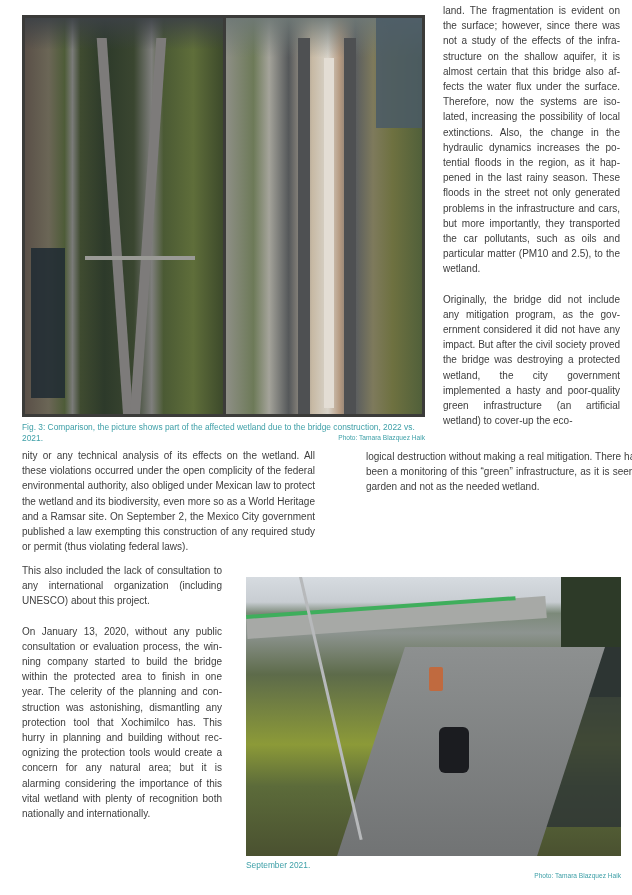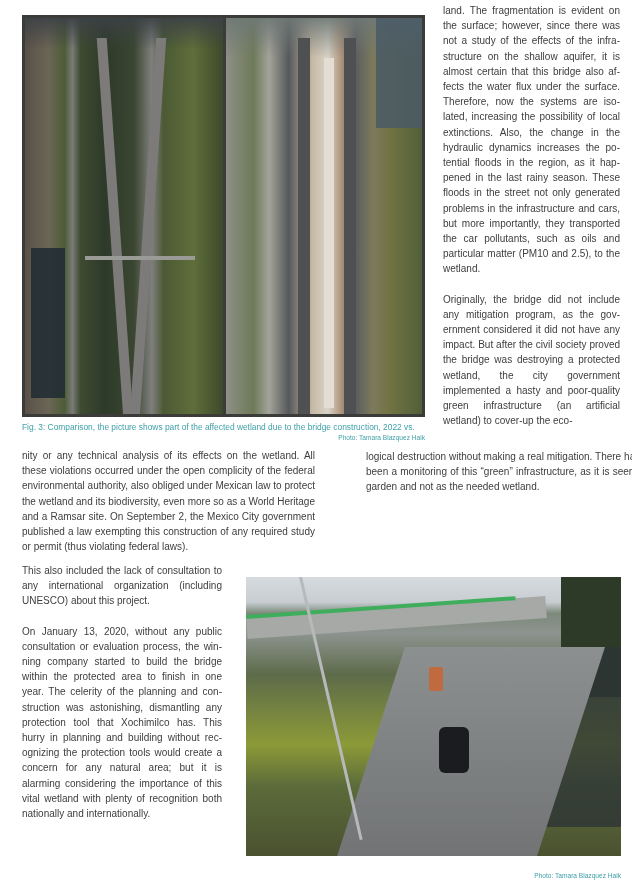--- a/index.html
+++ b/index.html
@@ -62,20 +62,21 @@
   </div>
   <div id="fig3-right" class="photo">
     <div class="water" style="left:150px;top:0;width:46px;height:110px;background:#4a5a66;"></div>
     <div class="road" style="left:72px;top:20px;width:12px;height:380px;background:#4e5052;"></div>
     <div class="road" style="left:118px;top:20px;width:12px;height:380px;background:#4e5052;"></div>
     <div class="road" style="left:98px;top:40px;width:10px;height:350px;background:#e3ddd4;"></div>
   </div>
 </div>
 <div class="caption" style="left:22px;top:422px;width:404px;text-align:justify;">
   <div>Fig. 3: Comparison, the picture shows part of the affected wetland due to the bridge construction, 2022 vs.</div>
+  <div>2021.</div>
 </div>
 <div class="credit" style="left:300px;top:434px;width:125px;text-align:right;">Photo: Tamara Blazquez Haik</div>
 
 <div class="block text" style="left:443px;top:3px;width:177px;">
   <p>land. The fragmentation is evident on the surface; however, since there was not a study of the effects of the infra­structure on the shallow aquifer, it is almost certain that this bridge also af­fects the water flux under the surface. Therefore, now the systems are iso­lated, increasing the possibility of lo­cal extinctions. Also, the change in the hydraulic dynamics increases the po­tential floods in the region, as it hap­pened in the last rainy season. These floods in the street not only generated problems in the infrastructure and cars, but more importantly, they trans­ported the car pollutants, such as oils and particular matter (PM10 and 2.5), to the wetland.</p>
   <div class="gap"></div>
   <p>Originally, the bridge did not include any mitigation program, as the gov­ernment considered it did not have any impact. But after the civil soci­ety proved the bridge was destroy­ing a protected wetland, the city gov­ernment implemented a hasty and poor-quality green infrastructure (an artificial wetland) to cover-up the eco-</p>
 </div>
 
 <div class="block text" style="left:22px;top:448px;width:293px;">
@@ -97,14 +98,15 @@
   <div id="fig4-trees"></div>
   <div id="fig4-canal"></div>
   <div id="fig4-road"></div>
   <div id="fig4-bridge"></div>
   <div id="fig4-rail"></div>
   <div id="fig4-truck"></div>
   <div id="fig4-car"></div>
   <div id="fig4-pole"></div>
 </div>
 <div class="caption" style="left:246px;top:860px;width:375px;text-align:justify;">
+  <div>September 2021.</div>
 </div>
 <div class="credit" style="left:496px;top:872px;width:125px;text-align:right;">Photo: Tamara Blazquez Haik</div>
 
 </body></html>

